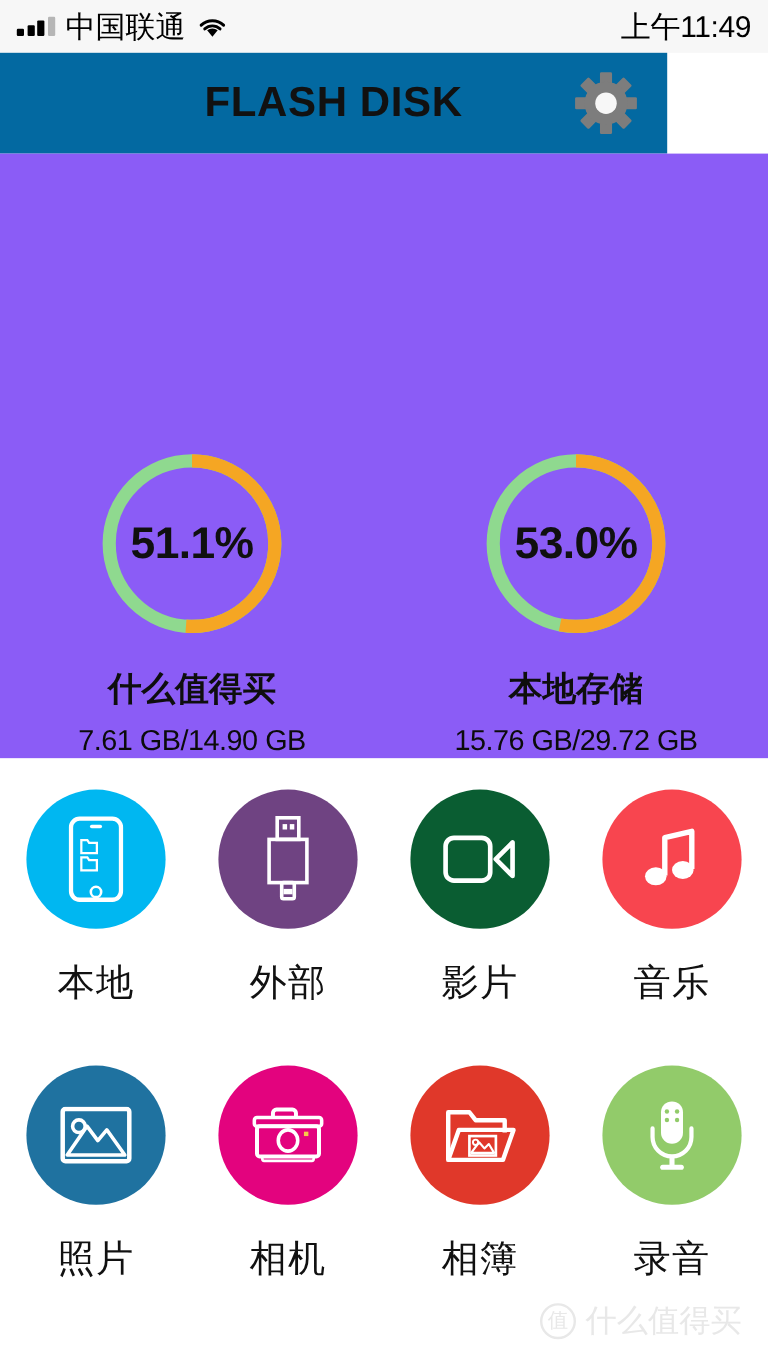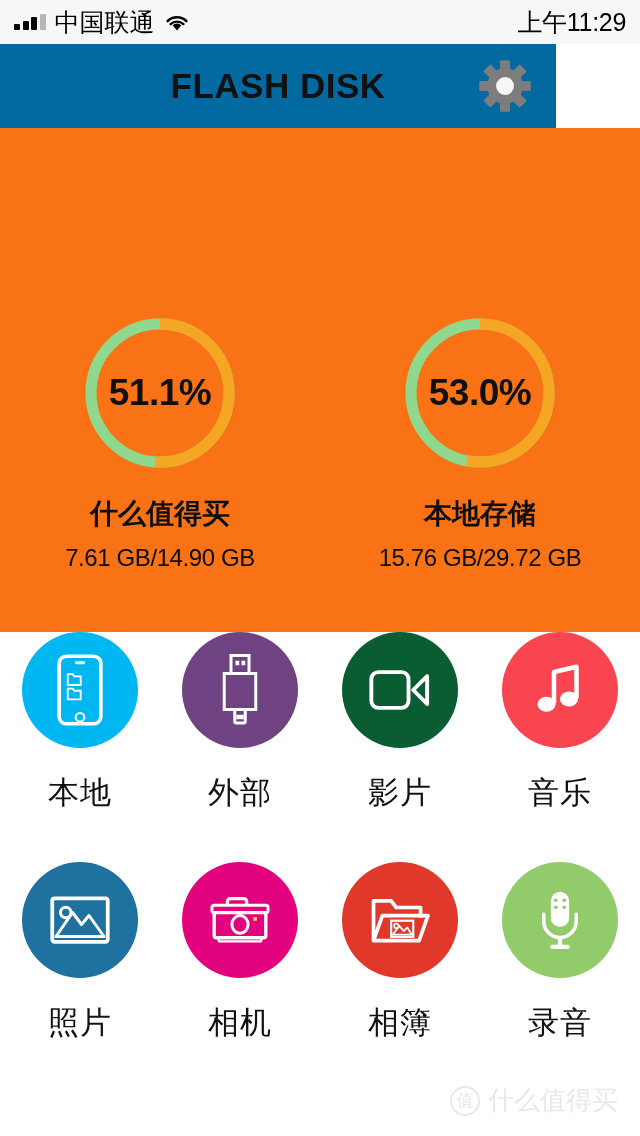--- a/index.html
+++ b/index.html
@@ -50,42 +50,43 @@
     font-size:35px; font-weight:600; color:#111; letter-spacing:0.5px;
   }
   .gear-btn{
     position:absolute; right:22px; top:50%; transform:translateY(-50%);
     width:58px; height:58px; display:flex; align-items:center; justify-content:center;
   }
 
   
   .storage-panel{
     position:absolute; top:128px; left:0; width:640px; height:504px;
-    background:#f97316;
-    display:flex; align-items:center; justify-content:space-around;
+    background:#8b5cf6;
+    display:flex; align-items:flex-end; justify-content:space-around;
     padding-top:124px;
   }
   .gauge-block{ width:50%; display:flex; flex-direction:column; align-items:center; }
   .gauge{ position:relative; width:162px; height:162px; }
   .gauge svg{ display:block; width:162px; height:162px; transform:rotate(-90deg); }
   .gauge-val{
     position:absolute; inset:0; display:flex; align-items:center; justify-content:center;
     font-size:37px; font-weight:700; color:#101010; letter-spacing:-0.5px;
   }
   .gauge-name{
     margin-top:21px; font-size:28px; font-weight:700; color:#0e0e0e;
   }
   .gauge-size{
     margin-top:11px; font-size:24px; font-weight:400; color:#0b0b0b; letter-spacing:-0.4px;
   }
 
   
   .grid{
     position:absolute; top:632px; left:0; width:640px; height:504px;
     background:#ffffff; display:flex; flex-direction:column;
+    padding-top:26px;
   }
   .grid-row{ display:flex; height:230px; }
   .cell{
     flex:1; display:flex; flex-direction:column; align-items:center;
   }
   .bubble{
     width:116px; height:116px; border-radius:50%;
     display:flex; align-items:center; justify-content:center;
   }
   .cell-label{
@@ -121,21 +122,21 @@
       <span class="carrier">中国联通</span>
       <span class="wifi">
         <svg viewBox="0 0 26 19" width="26" height="19">
           <path d="M13 17.6 L8.6 12.3 a7 7 0 0 1 8.8 0 Z" fill="#000"></path>
           <path d="M3.7 8.0 a13.6 13.6 0 0 1 18.6 0" stroke="#000" stroke-width="2.6" fill="none" stroke-linecap="round"></path>
           <path d="M6.6 11.1 a9.4 9.4 0 0 1 12.8 0" stroke="#000" stroke-width="2.4" fill="none" stroke-linecap="round"></path>
         </svg>
       </span>
     </div>
     <div class="sb-center">
-      <span class="clock">上午11:29</span>
+      <span class="clock">上午11:49</span>
     </div>
   </div>
 
   <div class="navbar">
     <span class="nav-title">FLASH DISK</span>
     <span class="gear-btn">
       <svg viewBox="0 0 100 100" width="56" height="56">
         <g fill="#7d7d7d">
           <rect x="41" y="4" width="18" height="22" rx="2"></rect>
           <rect x="41" y="74" width="18" height="22" rx="2"></rect>

